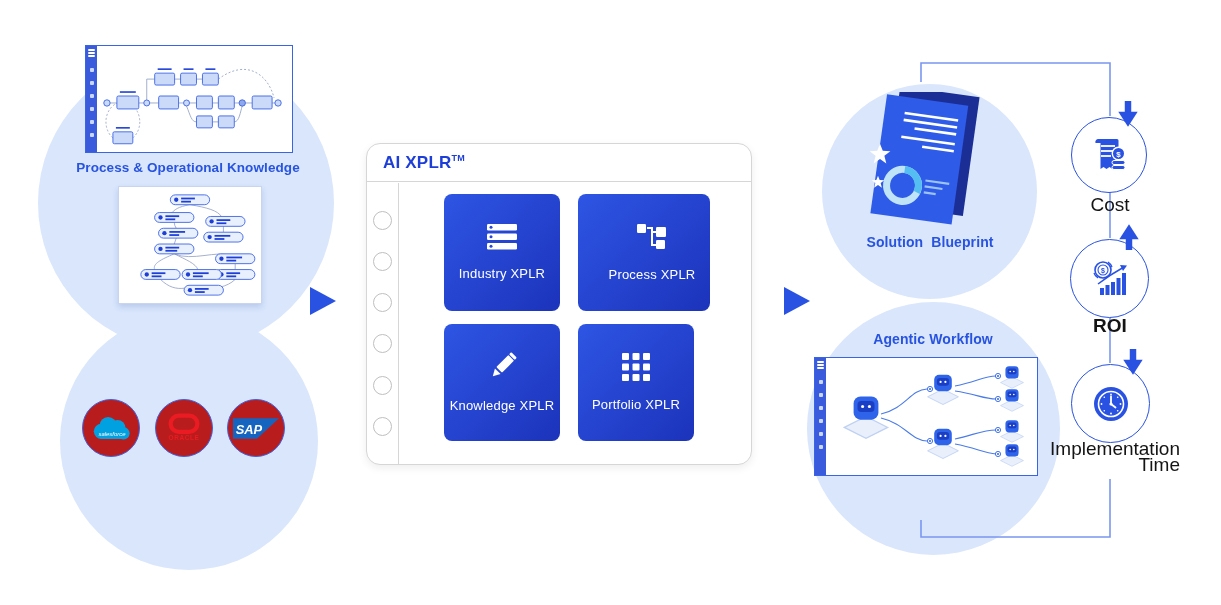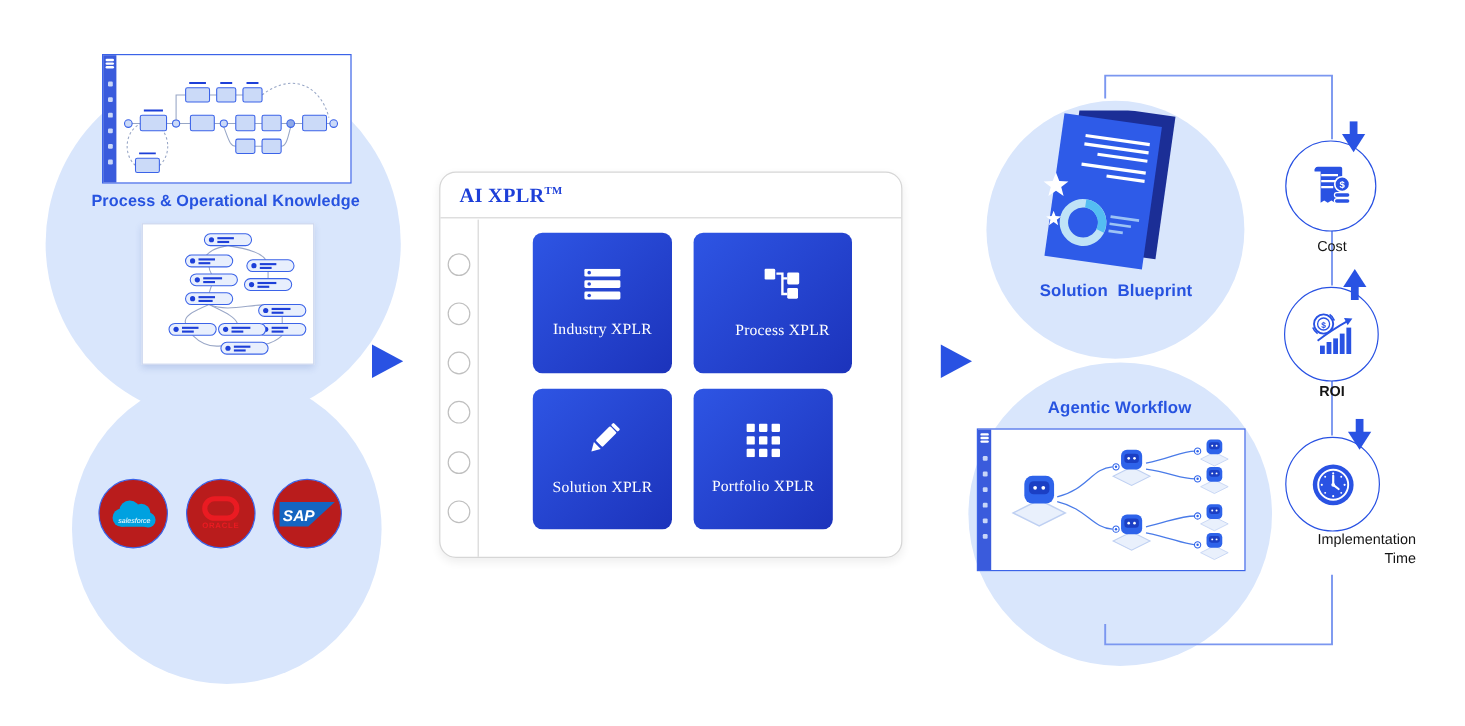--- a/index.html
+++ b/index.html
@@ -9,31 +9,31 @@
   .connector-layer{position:absolute;left:0;top:0;z-index:1;pointer-events:none;}
   .card{position:absolute;background:#fff;border:1px solid #3B63E8;z-index:2;display:flex;}
   .card .side{width:11px;background:#3A5BDC;display:flex;flex-direction:column;align-items:center;padding-top:3px;flex:none;}
   .burger{width:7px;display:flex;flex-direction:column;gap:1.5px;margin-bottom:7px;}
   .burger span{display:block;height:1.5px;background:#fff;border-radius:1px;}
   .side .glyph{width:4px;height:4px;border-radius:1px;background:#C8D6F8;margin:4.5px 0;}
   .blue-label{position:absolute;z-index:2;color:#2753E0;font-weight:bold;font-size:13.5px;text-align:center;letter-spacing:.1px;}
   .arrow-right{position:absolute;width:0;height:0;border-top:14px solid transparent;border-bottom:14px solid transparent;border-left:26px solid #2952E3;z-index:2;}
   .logo-circle{position:absolute;width:56px;height:56px;border-radius:50%;background:#b91c1c;border:1.5px solid #3B63E8;z-index:2;display:flex;align-items:center;justify-content:center;}
   
-  .panel{position:absolute;left:366px;top:143px;width:384px;height:320px;background:#fff;border:1.5px solid #D6D6D6;border-radius:14px;z-index:2;box-shadow:0 3px 8px rgba(0,0,0,.07);font-family:Liberation Serif, serif;}
+  .panel{position:absolute;left:366px;top:143px;width:384px;height:320px;background:#fff;border:1.5px solid #D6D6D6;border-radius:14px;z-index:2;box-shadow:0 3px 8px rgba(0,0,0,.07);}
   .panel-header{height:37px;border-bottom:1.5px solid #D6D6D6;display:flex;align-items:center;padding-left:16px;}
   .panel-title{color:#1D3FD8;font-weight:800;font-size:17px;letter-spacing:.2px;}
   .panel-title sup{font-size:9px;font-weight:800;}
   .hole-col{position:absolute;left:0;top:38.5px;bottom:0;width:31px;border-right:1.5px solid #D6D6D6;display:flex;flex-direction:column;align-items:center;justify-content:space-evenly;padding:6px 0;}
   .hole{width:17px;height:17px;border-radius:50%;border:1.5px solid #BFBFBF;background:#fff;}
   .tile{position:absolute;width:116px;height:117px;border-radius:8px;background:linear-gradient(135deg,#2E55E4 0%,#1C33BB 100%);display:flex;flex-direction:column;align-items:center;justify-content:center;gap:16px;cursor:pointer;}
   .tile .tlabel{color:#fff;font-size:13px;letter-spacing:.2px;}
   
   .metric-circle{position:absolute;border-radius:50%;background:#fff;border:1.4px solid #2952E3;z-index:2;display:flex;align-items:center;justify-content:center;}
-  .metric-label{position:absolute;z-index:2;color:#141414;font-size:12px;text-align:center;line-height:16px;}
+  .metric-label{position:absolute;z-index:2;color:#141414;font-size:19px;text-align:center;line-height:16px;}
   .trend-arrow{position:absolute;z-index:3;}
   .pre{white-space:pre;}
   .illu{position:absolute;z-index:2;}
 </style>
 </head>
 <body>
 
 <div class="canvas">
 
   <div class="bg-circle" style="left:38px;top:55px;width:296px;height:296px;"></div>
@@ -271,21 +271,21 @@
     </div>
 
     <div class="tile" style="left:77px;top:180px;">
       <svg width="30" height="30" viewBox="0 0 30 30">
         <g transform="rotate(45 15 15)" fill="#ffffff">
           <rect x="11" y="2" width="8" height="17" rx="1"></rect>
           <polygon points="11,21 19,21 15,28"></polygon>
           <rect x="11" y="-2" width="8" height="3" rx="1"></rect>
         </g>
       </svg>
-      <span class="tlabel">Solution XPLR</span>
+      <span class="tlabel">Knowledge XPLR</span>
     </div>
 
     <div class="tile" style="left:211px;top:180px;">
       <svg width="28" height="28" viewBox="0 0 28 28">
         <g fill="#ffffff">
           <rect x="0" y="0" width="7" height="7" rx="1"></rect>
             <rect x="10.5" y="0" width="7" height="7" rx="1"></rect>
             <rect x="21" y="0" width="7" height="7" rx="1"></rect>
           <rect x="0" y="10.5" width="7" height="7" rx="1"></rect>
             <rect x="10.5" y="10.5" width="7" height="7" rx="1"></rect>

